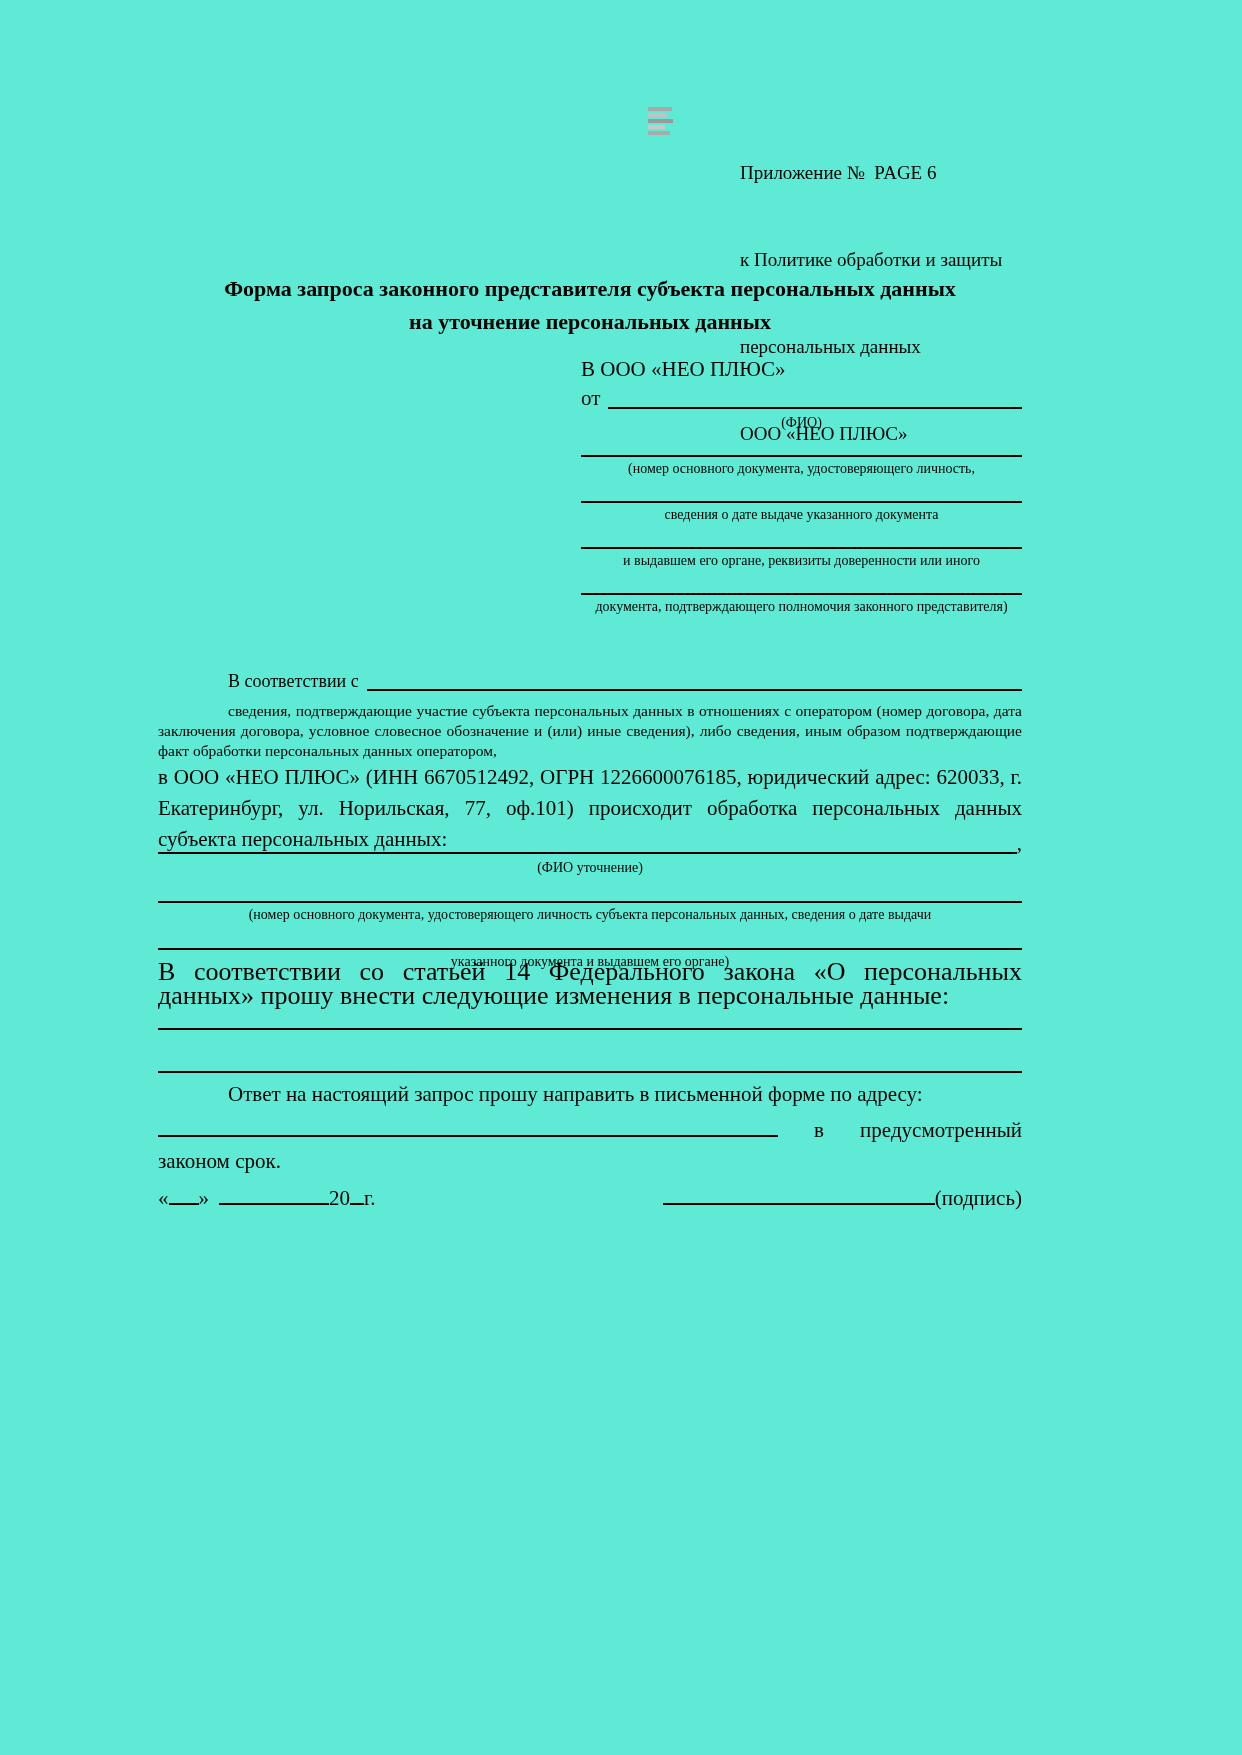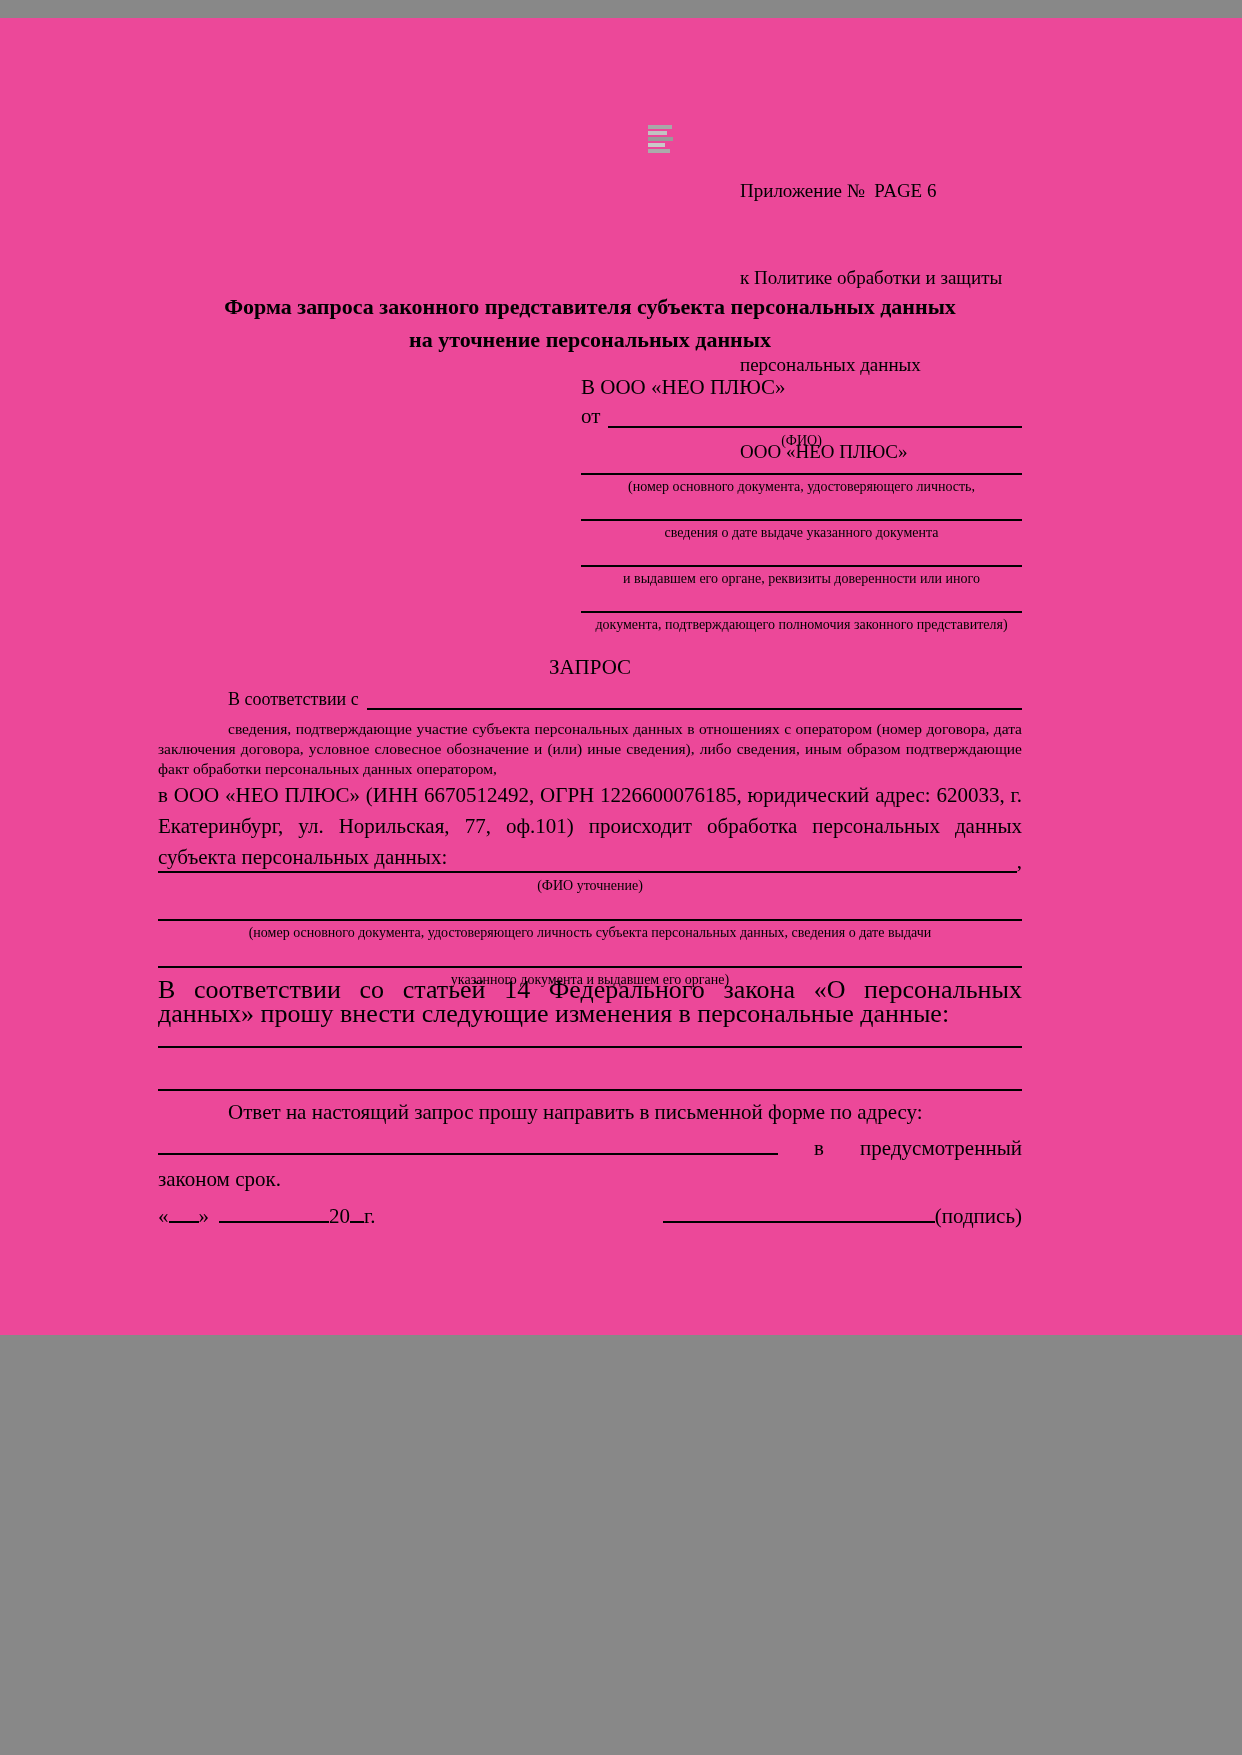--- a/index.html
+++ b/index.html
@@ -1,20 +1,20 @@
 <!DOCTYPE html>
 <html><head>
 <meta charset="utf-8">
 <style>
   html,body { margin:0; padding:0; background:#888; }
   .page {
     position:relative;
-    width:1242px; height:1317px;
-    margin:18px auto;
-    background:#ec4899;
+    width:1242px; height:1755px;
+    margin:0 auto;
+    background:#5eead4;
     font-family:"Liberation Serif", serif;
     color:#000;
     overflow:hidden;
   }
   .pre { white-space:pre-wrap; }
 
   
   .hdr {
     position:absolute; left:740px; top:100px; width:300px;
     font-size:19px; line-height:29px;
@@ -28,21 +28,21 @@
   .sm5 { width:22px; background:#ababab; }
 
   
   .title {
     position:absolute; left:158px; top:272px; width:864px;
     font-size:22px; font-weight:bold; text-align:center; line-height:33px;
   }
 
   
   .addr { position:absolute; left:581px; top:357px; width:441px; font-size:21px; }
-  .fill-row { display:flex; align-items:center; }
+  .fill-row { display:flex; align-items:flex-start; }
   .fill-row .pref { flex:0 0 auto; padding-right:8px; }
   .fill { flex:1 1 auto; border-bottom:2px solid #000; height:1em; }
   .cap { font-size:14px; text-align:center; line-height:18px; margin-top:3px; }
   .rule { border-bottom:2px solid #000; height:0; }
   .addr .rule { margin-top:23px; }
   .addr .to-line { margin-bottom:4px; }
 
   
   .zapros { position:absolute; left:158px; top:637px; width:864px; text-align:center; font-size:21px; }
   .accordance { position:absolute; left:158px; top:671px; width:864px; font-size:18px; }
@@ -116,21 +116,20 @@
     <div class="rule"></div>
     <div class="cap">(номер основного документа, удостоверяющего личность,</div>
     <div class="rule"></div>
     <div class="cap">сведения о дате выдаче указанного документа</div>
     <div class="rule"></div>
     <div class="cap">и выдавшем его органе, реквизиты доверенности или иного</div>
     <div class="rule"></div>
     <div class="cap">документа, подтверждающего полномочия законного представителя)</div>
   </div>
 
-  <div class="zapros">ЗАПРОС</div>
 
   <div class="accordance fill-row">
     <span class="pref">В соответствии с</span>
     <div class="fill"></div>
   </div>
 
   <div class="footnote">сведения, подтверждающие участие субъекта персональных данных в отношениях с оператором (номер договора, дата заключения договора, условное словесное обозначение и (или) иные сведения), либо сведения, иным образом подтверждающие факт обработки персональных данных оператором,</div>
 
   <div class="oper">в ООО «НЕО ПЛЮС» (ИНН 6670512492, ОГРН 1226600076185, юридический адрес: 620033, г. Екатеринбург, ул. Норильская, 77, оф.101) происходит обработка персональных данных субъекта персональных данных:</div>
 

